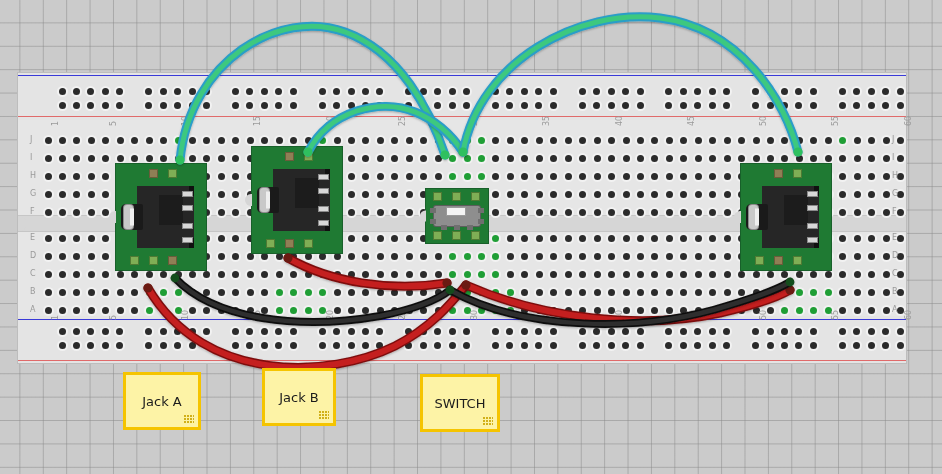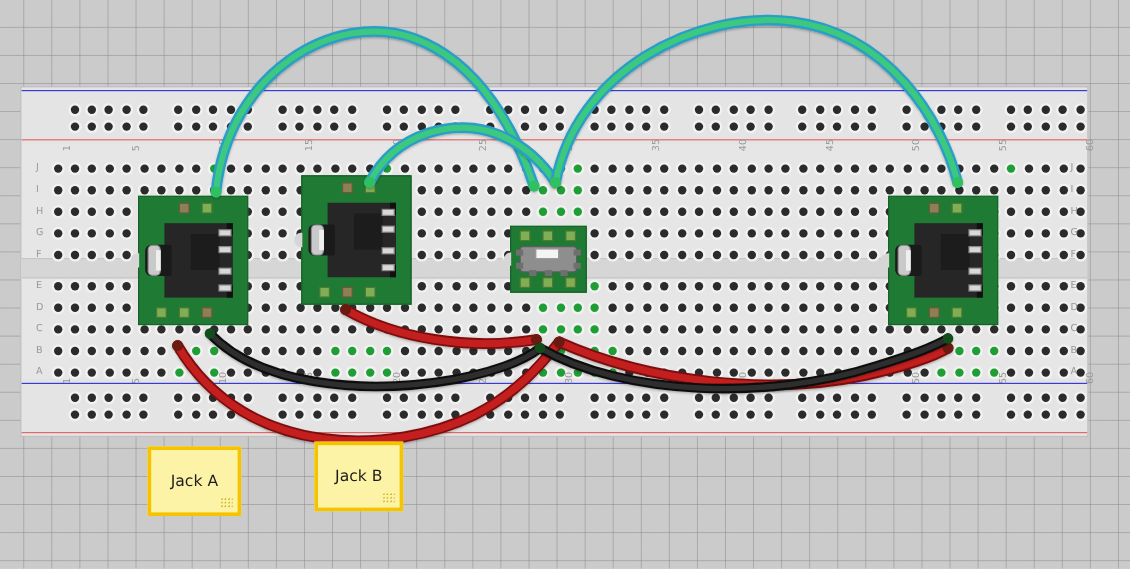--- a/index.html
+++ b/index.html
@@ -1140,14 +1140,18 @@
   </svg>
 
   <div class="note" id="note-1" style="left: 262px; top: 368px; width: 74px; height: 58px;">
     <span>Jack B</span>
     <span class="grip"></span>
   </div>
   <div class="note" id="note-0" style="left: 123px; top: 372px; width: 78px; height: 58px;">
     <span>Jack A</span>
     <span class="grip"></span>
   </div>
+  <div class="note" id="note-2" style="left: 420px; top: 374px; width: 80px; height: 58px;">
+    <span>SWITCH</span>
+    <span class="grip"></span>
+  </div>
 
 </div>
 
 </body></html>

